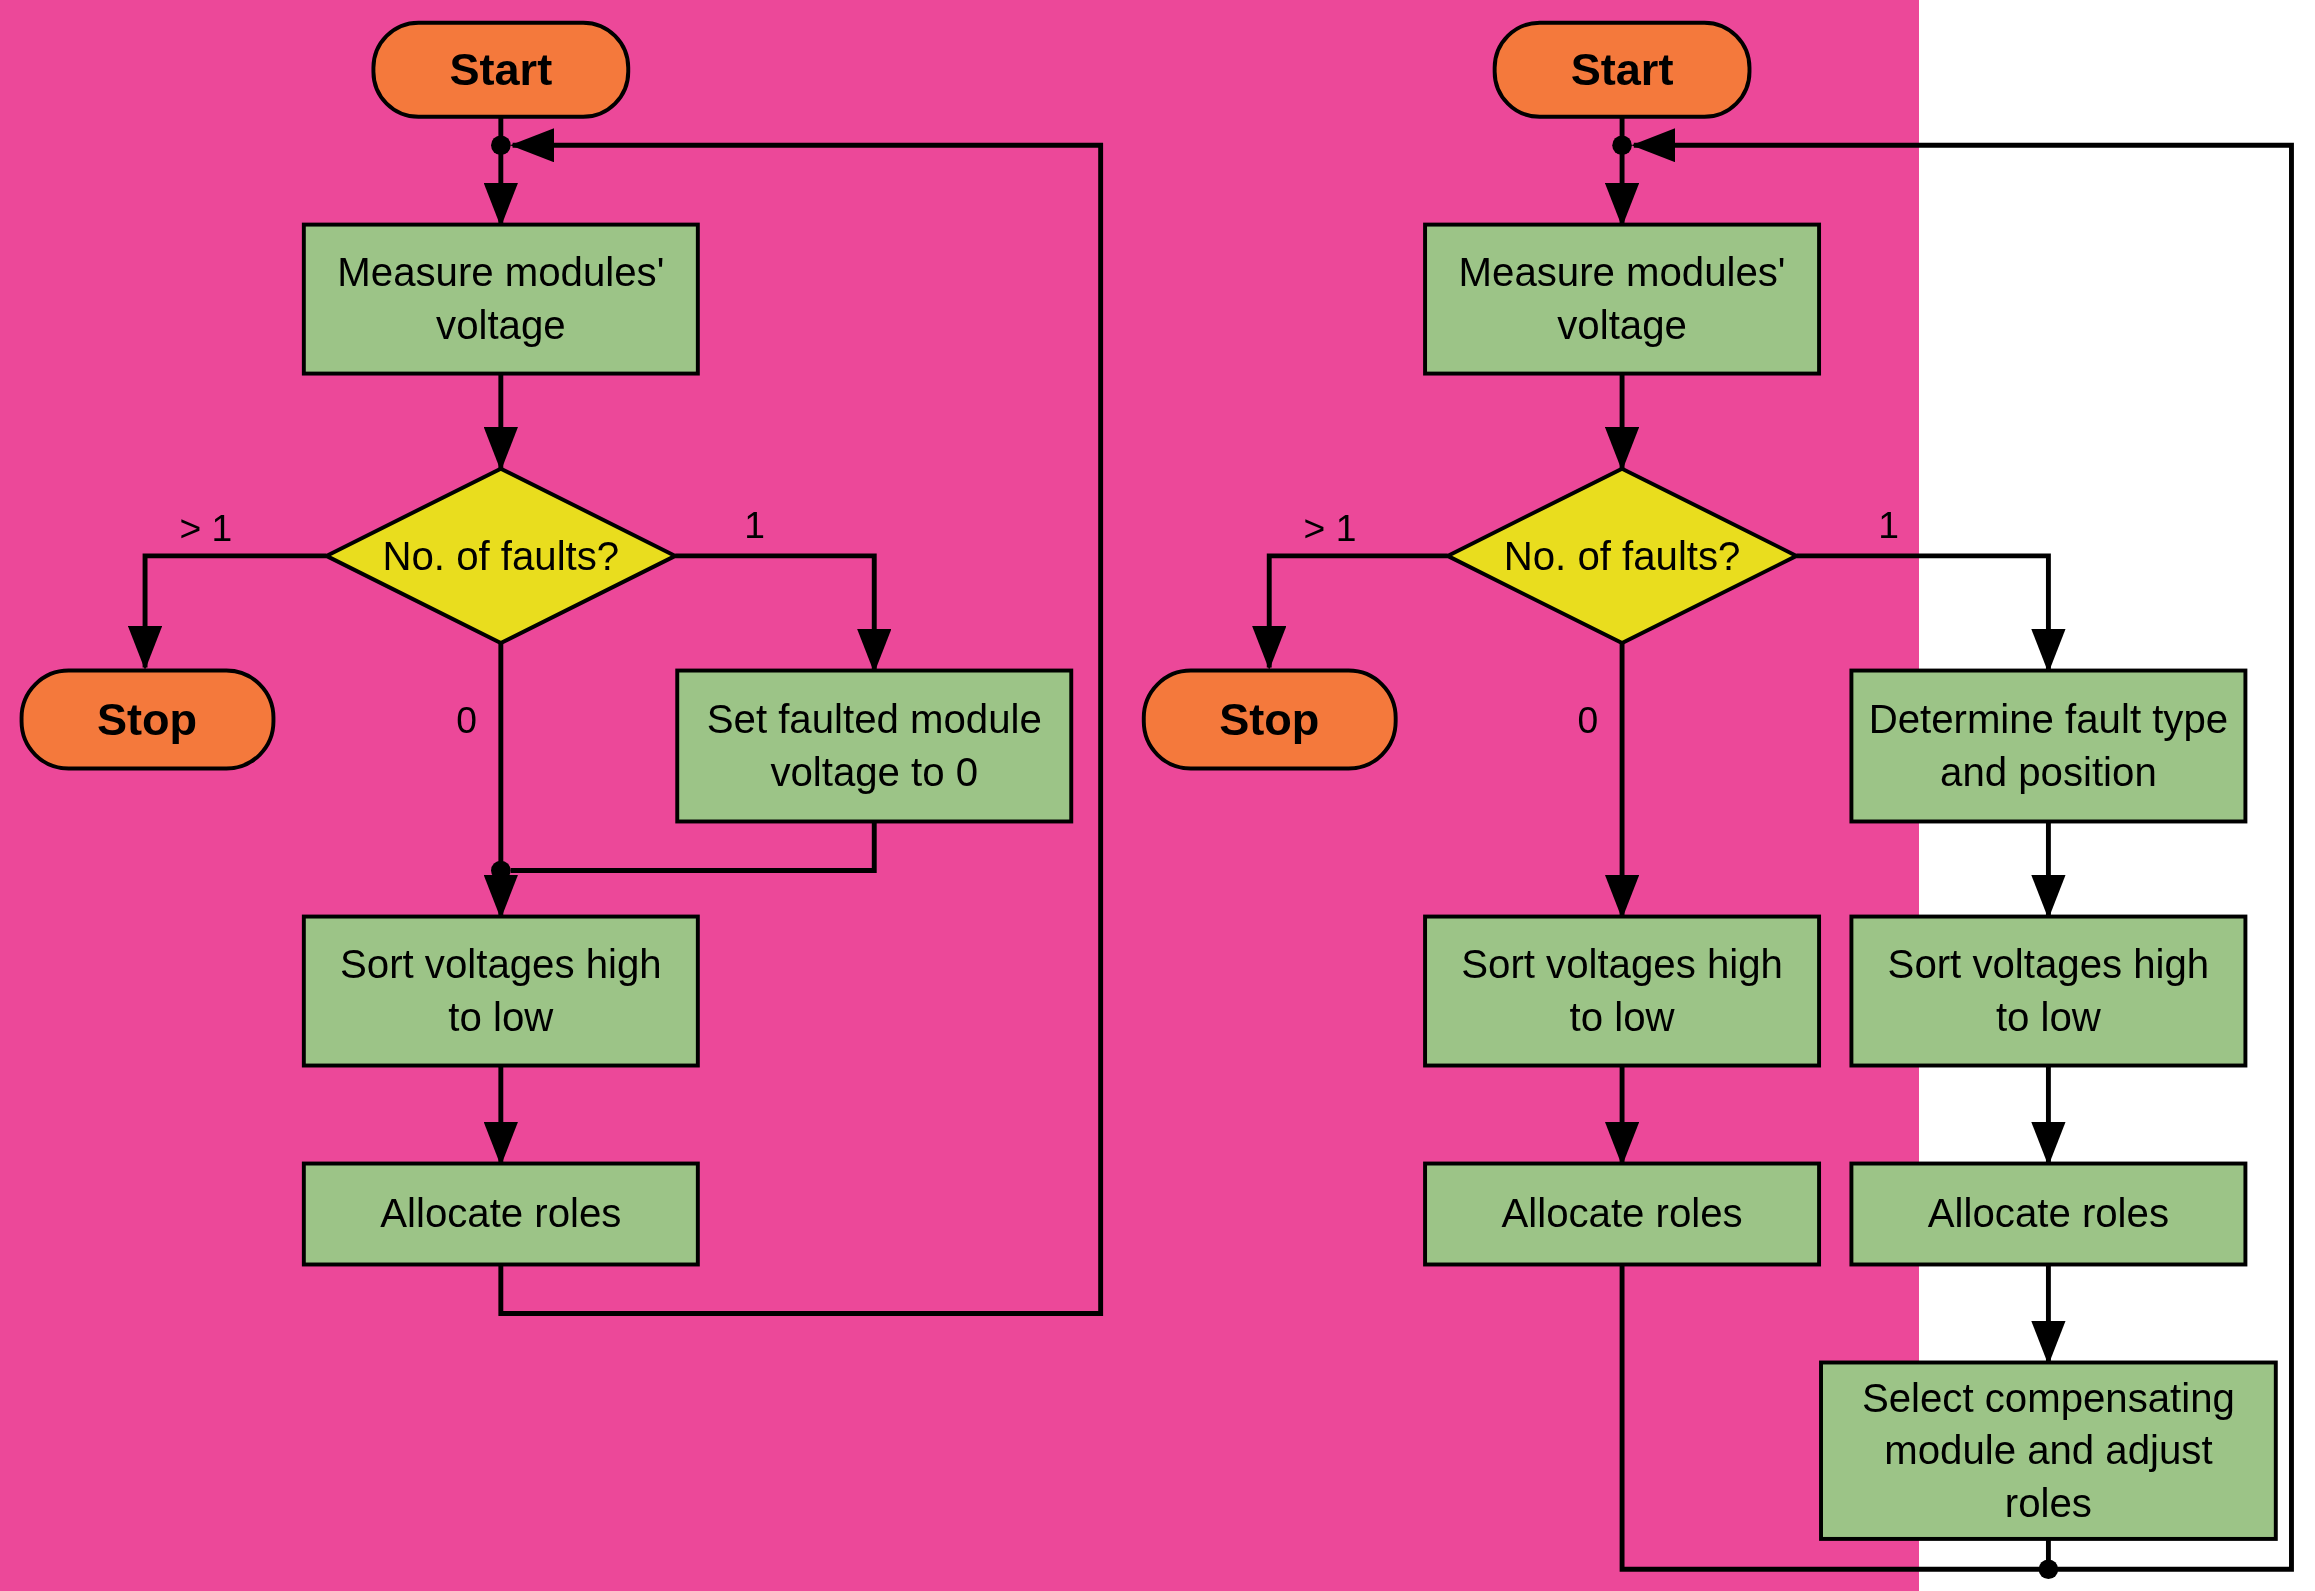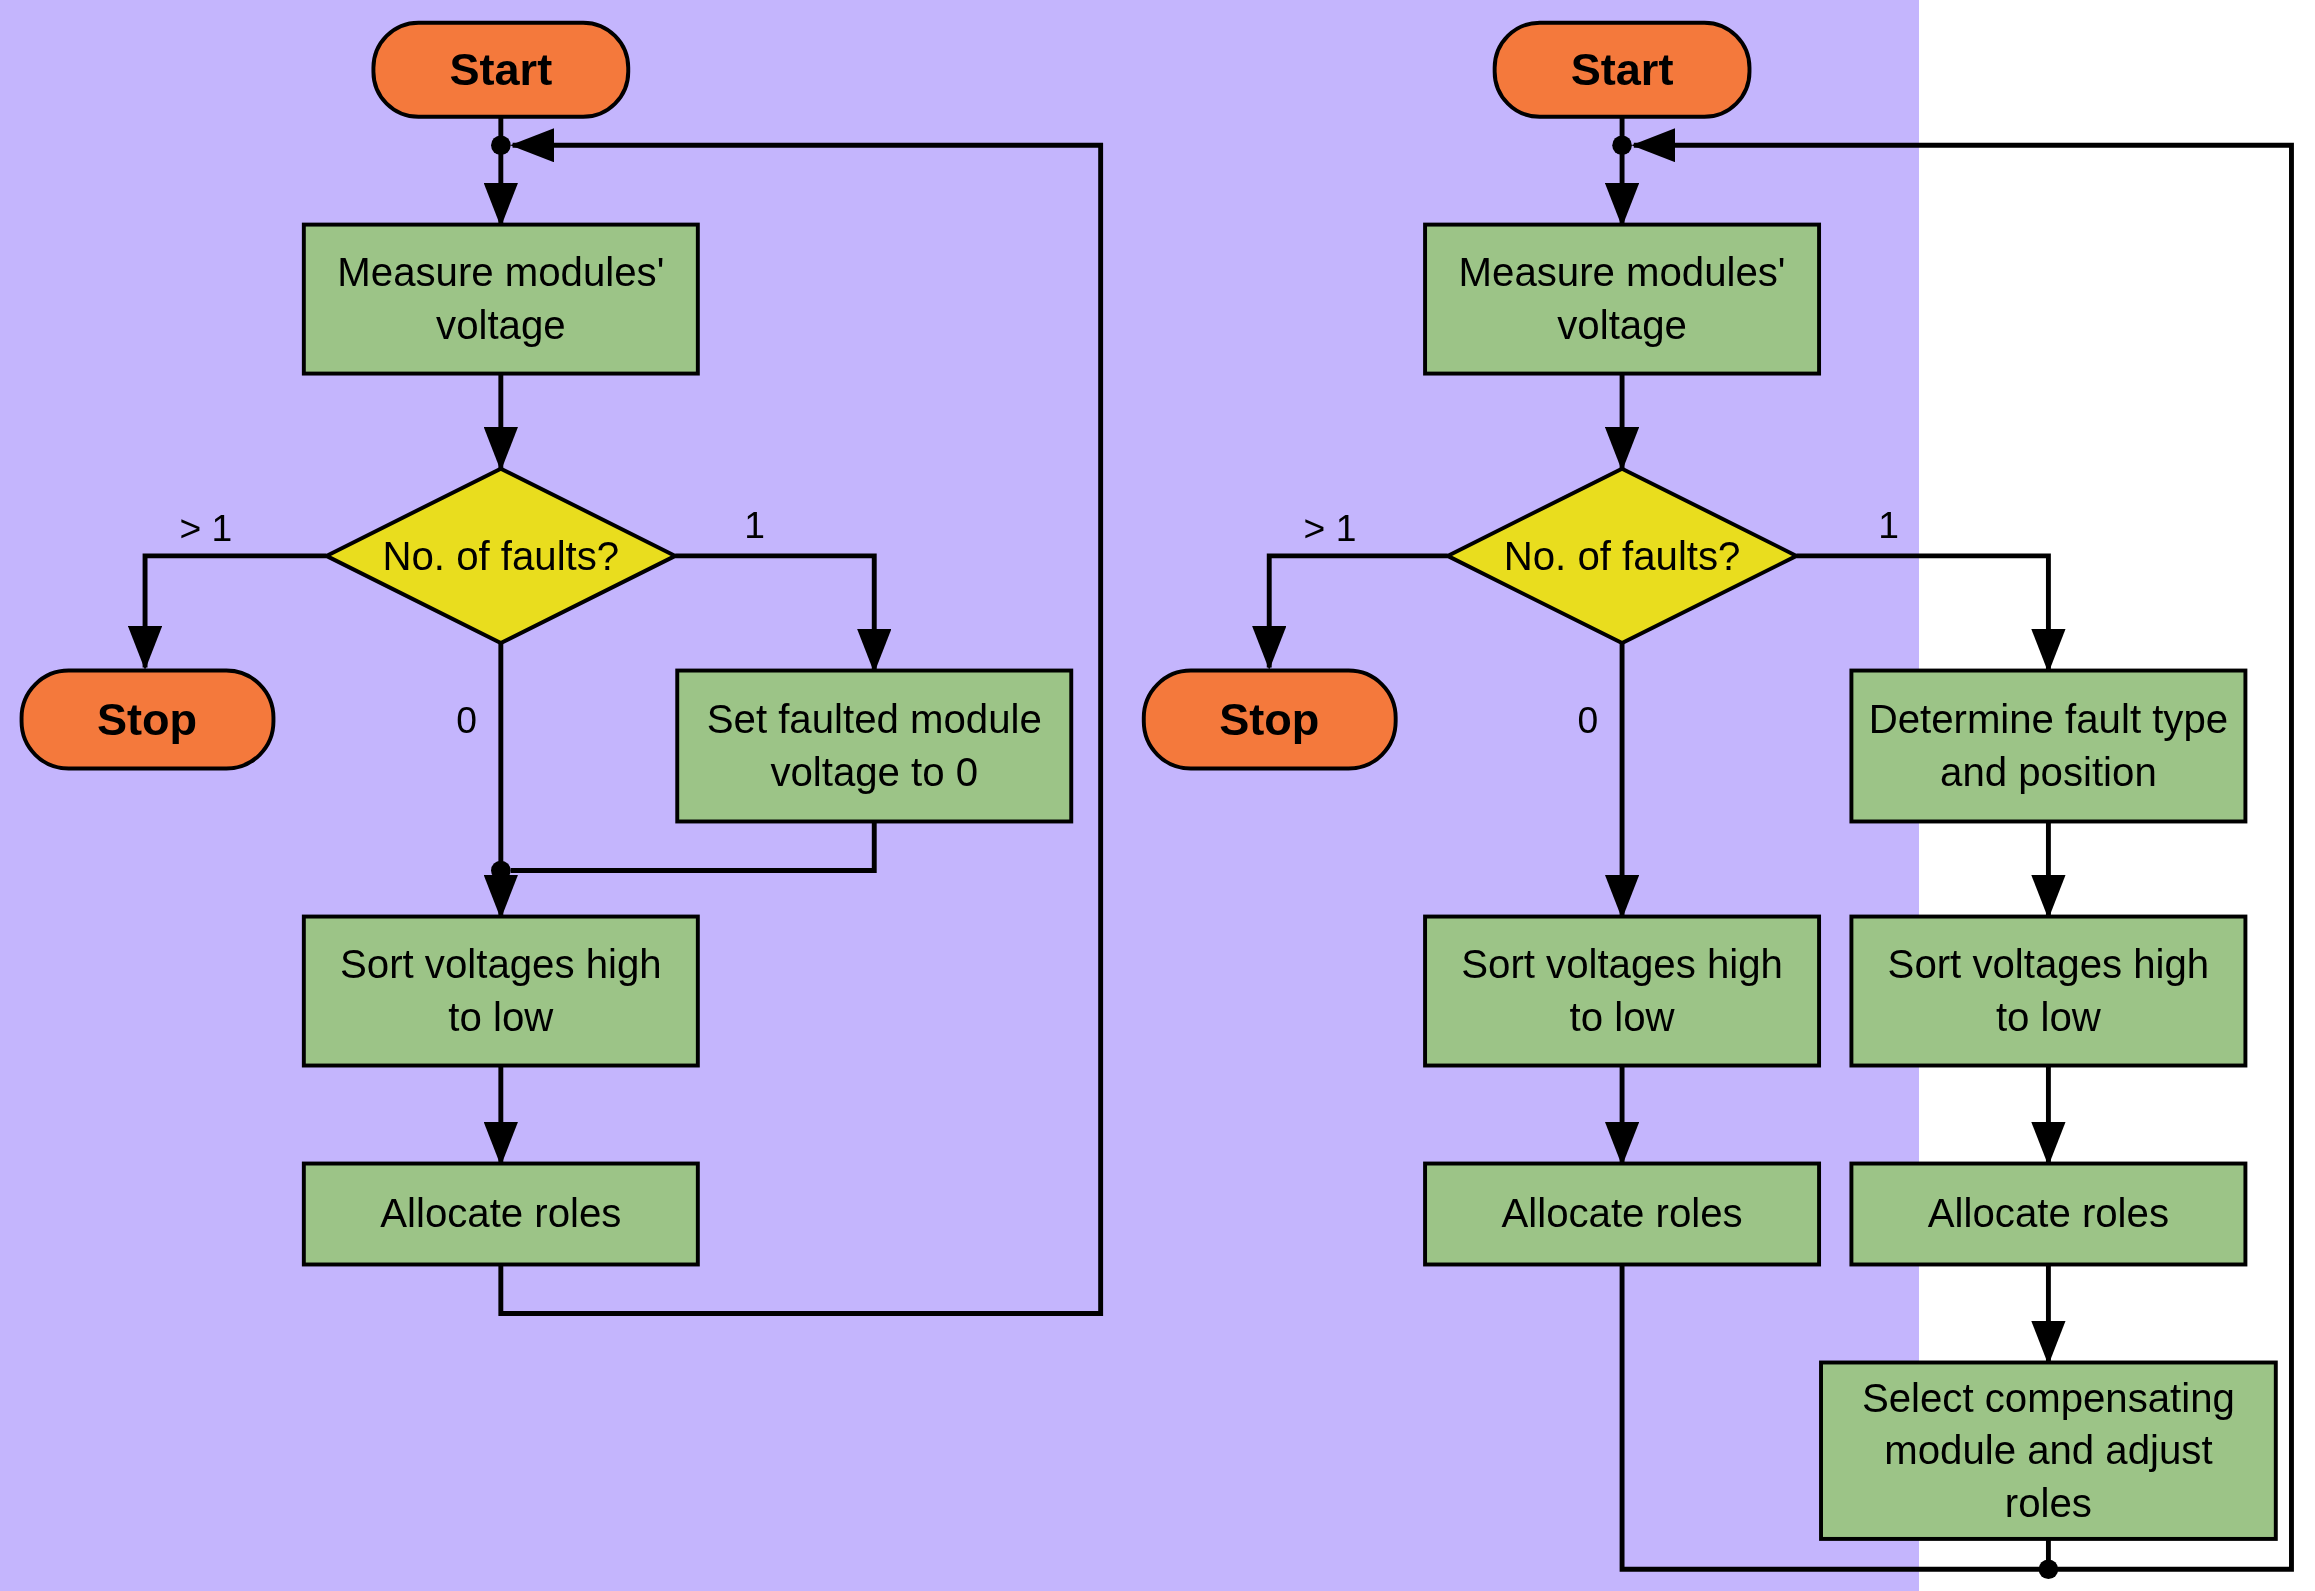--- a/index.html
+++ b/index.html
@@ -1,16 +1,16 @@
 <!DOCTYPE html>
 <html><head>
 <meta charset="utf-8">
 <style>
   html,body{margin:0;padding:0;background:#ffffff;}
-  .canvas{width:1919px;height:1592px;position:relative;background:#c4b5fd;}
+  .canvas{width:1919px;height:1592px;position:relative;background:#ec4899;}
   svg{display:block;}
   .edge{fill:none;stroke:#000000;stroke-width:5;stroke-linejoin:miter;}
   .node{stroke:#000000;stroke-width:4;}
   .dot{fill:#000000;stroke:none;}
   text{font-family:"Liberation Sans", sans-serif;fill:#000000;text-anchor:middle;}
   .t{font-size:41px;}
   .term{font-size:46px;font-weight:bold;}
   .lbl{font-size:38px;}
 </style>
 </head>

